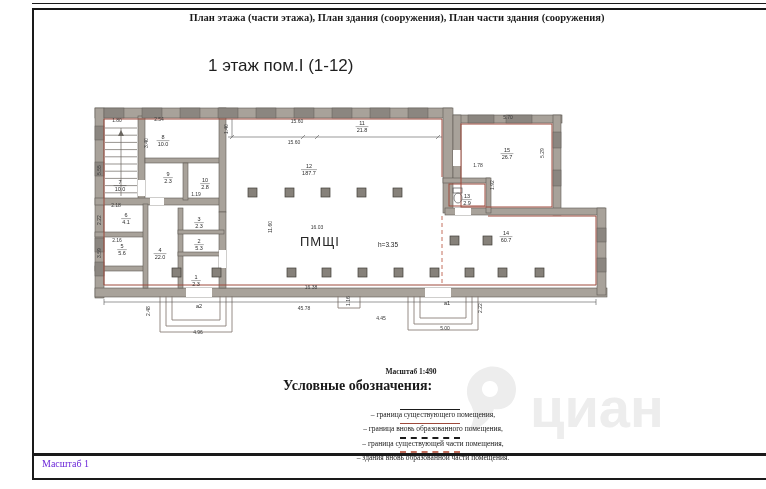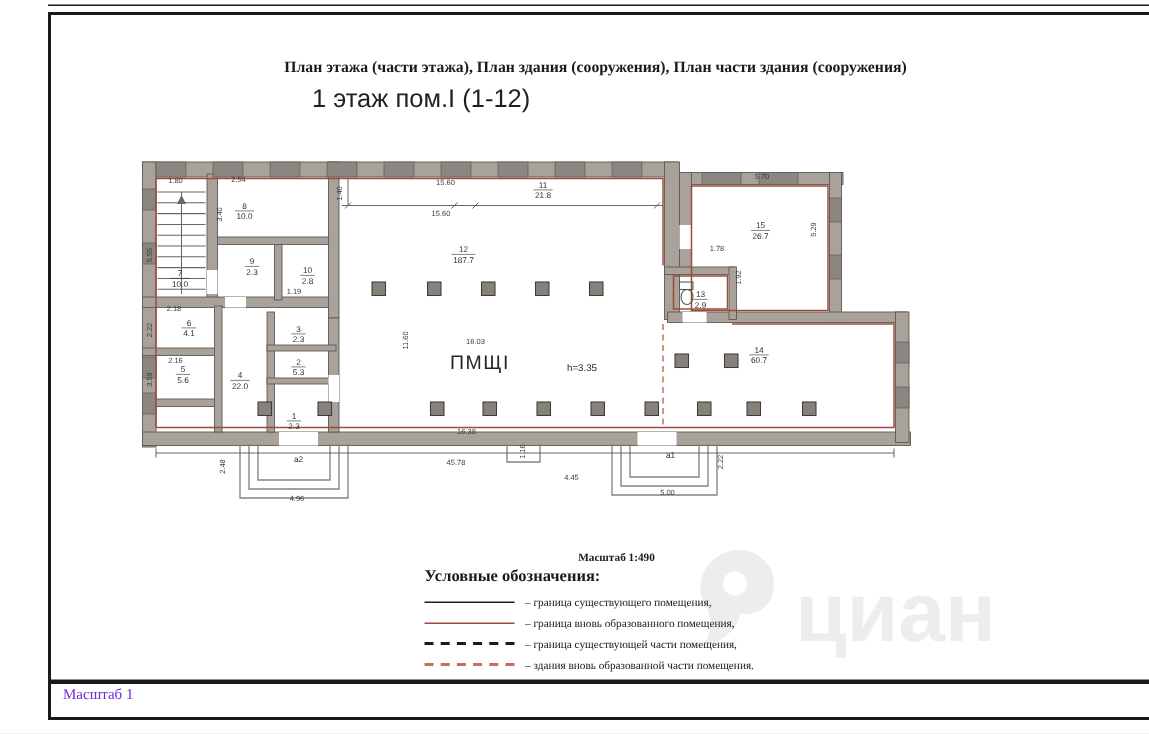--- a/index.html
+++ b/index.html
@@ -1,28 +1,28 @@
 <!DOCTYPE html>
 <html><head>
 <meta charset="utf-8">
 <style>
   html,body{margin:0;padding:0;background:#e8e8e8;}
   .page{position:relative;width:766px;height:489px;background:#ffffff;overflow:hidden;
         font-family:"Liberation Serif", serif;}
   .hline{position:absolute;background:#1a1a1a;}
   .vline{position:absolute;background:#1a1a1a;}
   .doc-title{position:absolute;left:32px;top:12px;width:730px;text-align:center;
-             font-weight:bold;font-size:10.5px;color:#1a1a1a;margin-top:28px;}
+             font-weight:bold;font-size:10.5px;color:#1a1a1a;}
   .plan-heading{position:absolute;left:208px;top:56px;font-family:"Liberation Sans",sans-serif;
              font-size:17px;color:#1f1f1f;}
   .scale-title{position:absolute;left:346px;top:367px;width:130px;text-align:center;
              font-weight:bold;font-size:7.5px;color:#1a1a1a;}
   .legend{position:absolute;left:283px;top:378px;width:300px;}
-  .legend-title{font-weight:bold;font-size:11px;color:#1a1a1a;margin-bottom:4px;}
-  .lg-row{display:flex;align-items:center;height:14px;}
+  .legend-title{font-weight:bold;font-size:14px;color:#1a1a1a;margin-bottom:15px;}
+  .lg-row{display:flex;align-items:center;height:14px;flex-direction:column;}
   .lg-sample{width:60px;border-top-width:2px;border-top-style:solid;margin-right:7px;}
   .lg-label{font-size:7.5px;color:#1a1a1a;white-space:nowrap;}
   .footer-label{position:absolute;left:42px;top:458px;font-size:10px;color:#6d28d9;}
   .watermark{position:absolute;left:450px;top:355px;pointer-events:none;}
   svg text{font-family:"Liberation Sans",sans-serif;}
   .dim{font-size:5px;fill:#3a3a3a;text-anchor:middle;}
   .room{font-size:5.5px;fill:#2e2e2e;text-anchor:middle;}
   .note{text-anchor:middle;fill:#262626;}
   .rline{stroke:#2e2e2e;stroke-width:0.4;}
   .wall{fill:#a8a29a;stroke:#5f5a54;stroke-width:0.6;}

